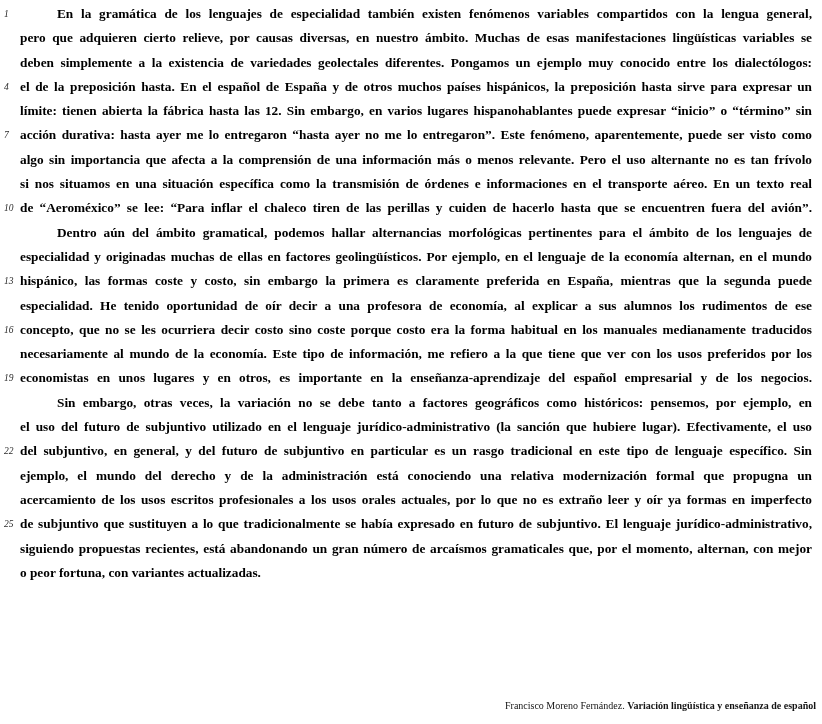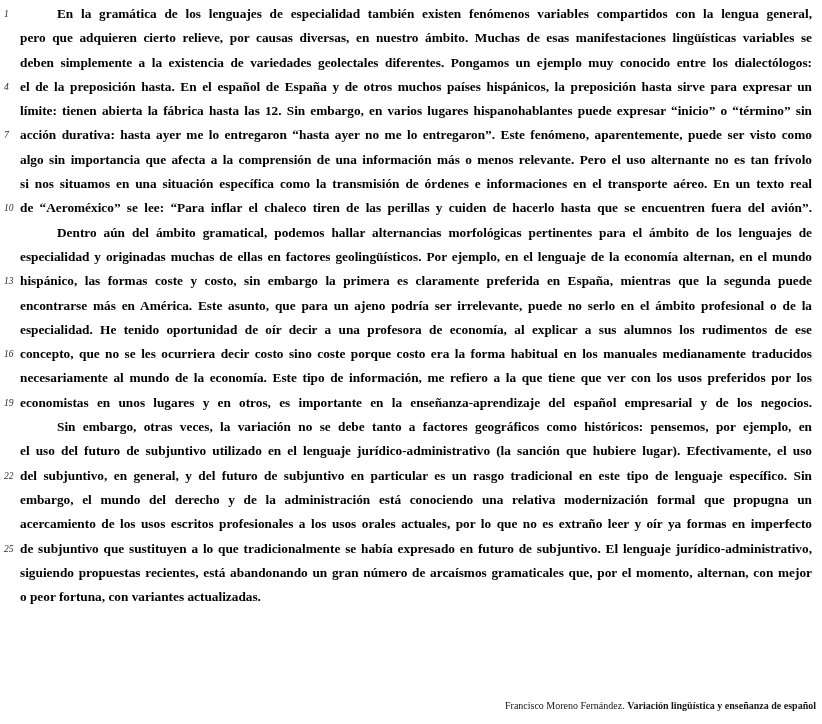--- a/index.html
+++ b/index.html
@@ -117,24 +117,20 @@
     <div class="line-row">
       <span class="line-num"></span>
       <span class="line-text">especialidad y originadas muchas de ellas en factores geolingüísticos. Por ejemplo, en el lenguaje de la economía alternan, en el mundo</span>
     </div>
 
     <div class="line-row">
       <span class="line-num">13</span>
       <span class="line-text">hispánico, las formas coste y costo, sin embargo la primera es claramente preferida en España, mientras que la segunda puede</span>
     </div>
 
-    <div class="line-row">
-      <span class="line-num"></span>
-      <span class="line-text">encontrarse más en América. Este asunto, que para un ajeno podría ser irrelevante, puede no serlo en el ámbito profesional o de la</span>
-    </div>
 
     <div class="line-row">
       <span class="line-num"></span>
       <span class="line-text">especialidad. He tenido oportunidad de oír decir a una profesora de economía, al explicar a sus alumnos los rudimentos de ese</span>
     </div>
 
     <div class="line-row">
       <span class="line-num">16</span>
       <span class="line-text">concepto, que no se les ocurriera decir costo sino coste porque costo era la forma habitual en los manuales medianamente traducidos</span>
     </div>
@@ -160,21 +156,21 @@
       <span class="line-text">el uso del futuro de subjuntivo utilizado en el lenguaje jurídico-administrativo (la sanción que hubiere lugar). Efectivamente, el uso</span>
     </div>
 
     <div class="line-row">
       <span class="line-num">22</span>
       <span class="line-text">del subjuntivo, en general, y del futuro de subjuntivo en particular es un rasgo tradicional en este tipo de lenguaje específico. Sin</span>
     </div>
 
     <div class="line-row">
       <span class="line-num"></span>
-      <span class="line-text">embargo, el mundo del derecho y de la administración está conociendo una relativa modernización formal que propugna un</span>
+      <span class="line-text">ejemplo, el mundo del derecho y de la administración está conociendo una relativa modernización formal que propugna un</span>
     </div>
 
     <div class="line-row">
       <span class="line-num"></span>
       <span class="line-text">acercamiento de los usos escritos profesionales a los usos orales actuales, por lo que no es extraño leer y oír ya formas en imperfecto</span>
     </div>
 
     <div class="line-row">
       <span class="line-num">25</span>
       <span class="line-text">de subjuntivo que sustituyen a lo que tradicionalmente se había expresado en futuro de subjuntivo. El lenguaje jurídico-administrativo,</span>

